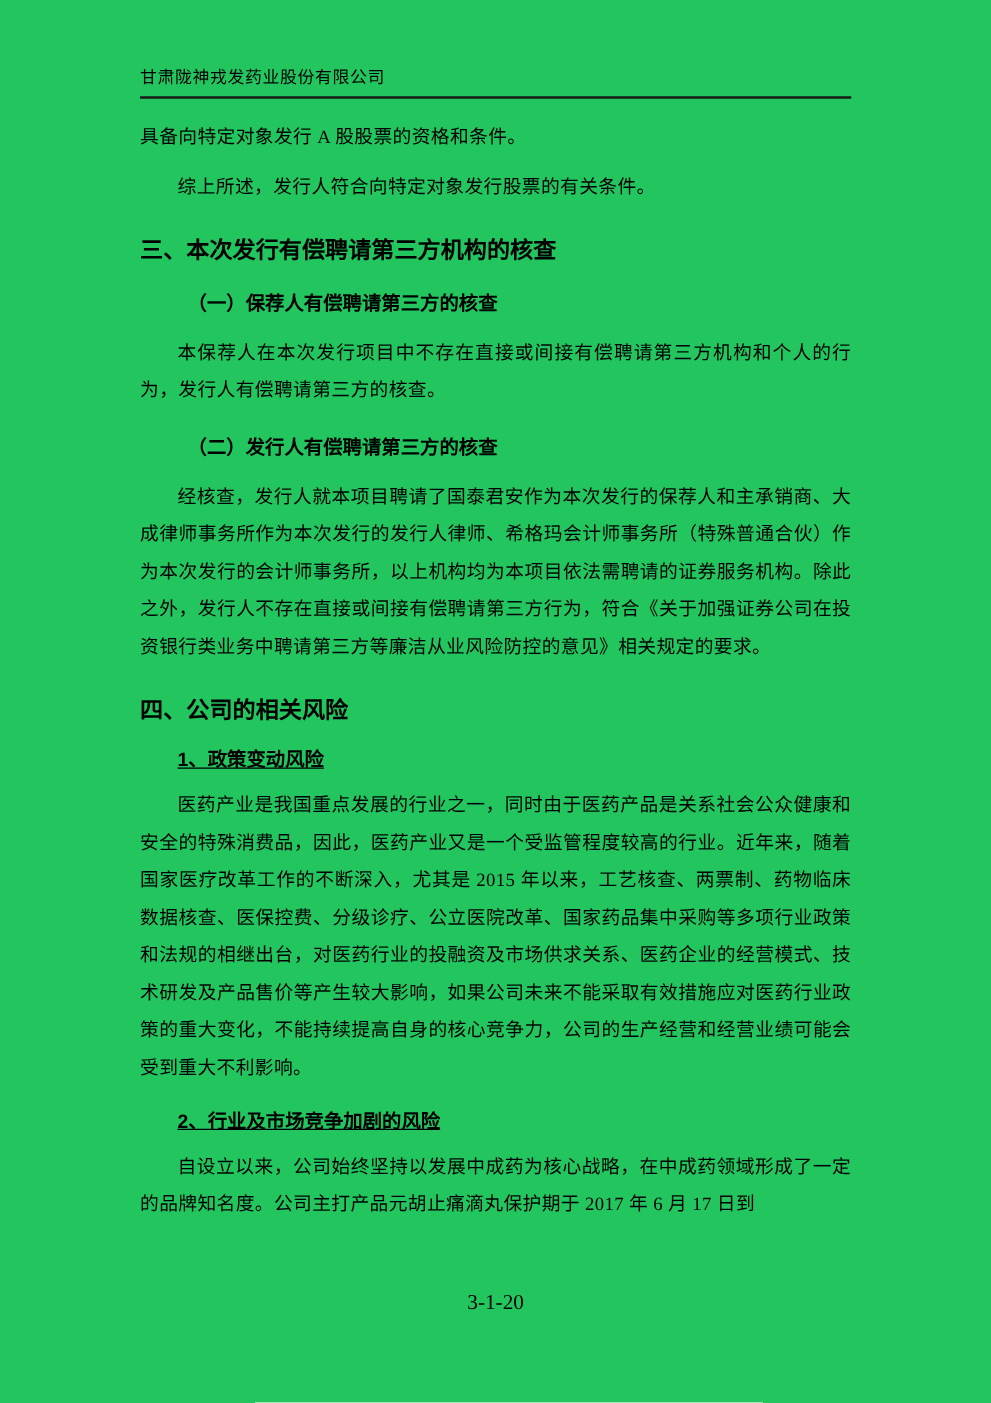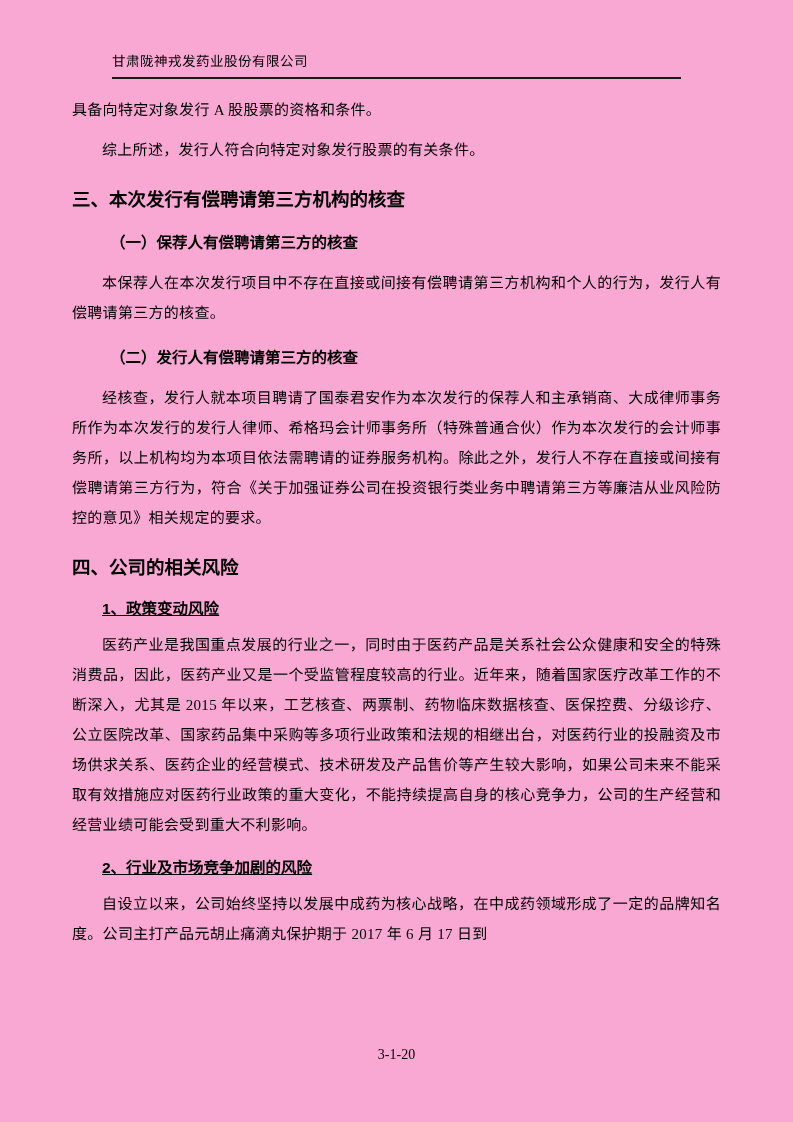--- a/index.html
+++ b/index.html
@@ -4,42 +4,42 @@
 <style>
   html, body {
     margin: 0;
     padding: 0;
     background: #ffffff;
   }
   .page {
     position: relative;
     width: 793px;
     height: 1122px;
-    background: #f9a8d4;
+    background: #22c55e;
     color: #000000;
     font-family: "Liberation Serif", "DejaVu Serif", serif;
     overflow: hidden;
     box-sizing: border-box;
   }
   
   .doc-header {
     margin: 0 112px;
     padding-top: 52px;
     padding-bottom: 6px;
     border-bottom: 2px solid #1a1a1a;
     display: flex;
     justify-content: space-between;
     align-items: flex-end;
     font-size: 13.5px;
     line-height: 19px;
     letter-spacing: 0.5px;
   }
   
   .doc-body {
-    margin: 0 72px;
+    margin: 0 112px;
   }
   .para {
     font-size: 15px;
     line-height: 30px;
     text-align: justify;
     margin: 10px 0;
     letter-spacing: 0.3px;
   }
   .para.indent {
     text-indent: 2em;
@@ -65,24 +65,24 @@
     font-size: 15.5px;
     line-height: 23px;
     margin: 16px 0 10px 0;
     padding-left: 30px;
     text-decoration: underline;
   }
   
   .doc-footer {
     position: absolute;
     left: 0;
-    bottom: 58px;
+    bottom: 71px;
     width: 100%;
     text-align: center;
-    font-size: 14px;
+    font-size: 17px;
     line-height: 18px;
   }
 </style>
 </head>
 <body>
 
 <div class="page">
 
   <div class="doc-header">
     <span>甘肃陇神戎发药业股份有限公司</span>

